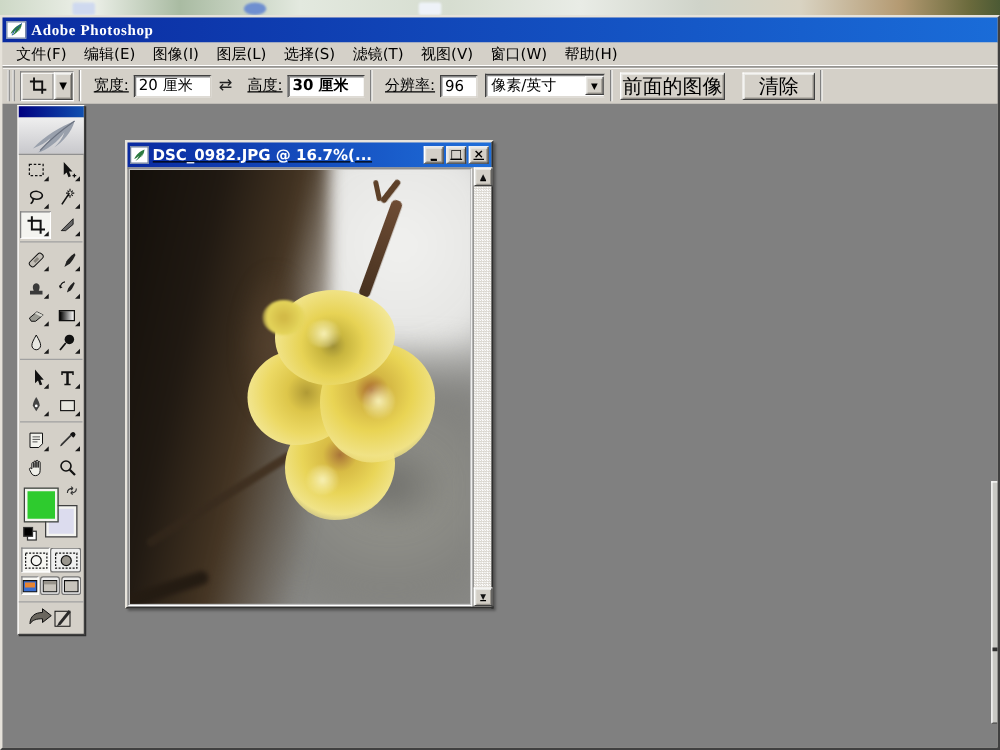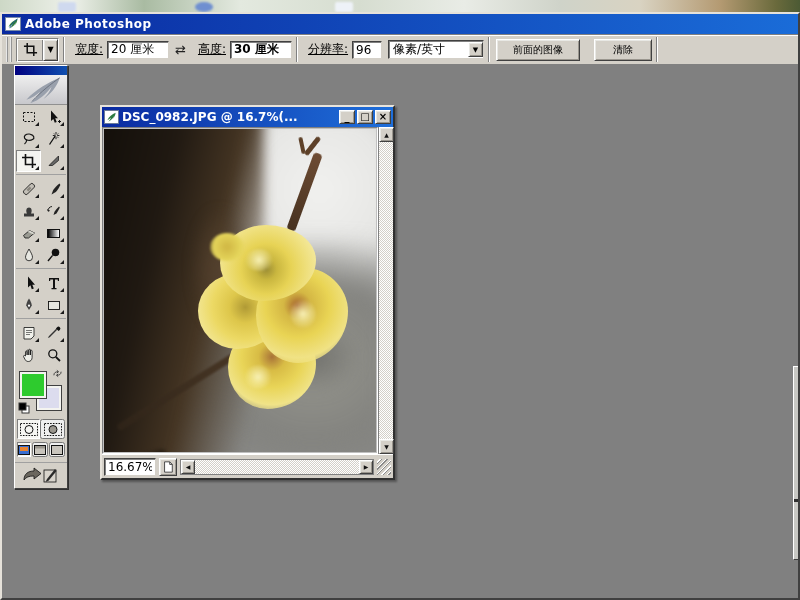--- a/index.html
+++ b/index.html
@@ -3,32 +3,32 @@
 <meta charset="utf-8">
 <style>
   * { margin:0; padding:0; box-sizing:border-box; }
   html,body { width:800px; height:600px; overflow:hidden; }
   body { font-family:"DejaVu Sans","Liberation Sans",sans-serif; font-size:12px; background:#808080; position:relative; }
   .out2 { box-shadow: inset 1px 1px 0 #ffffff, inset -1px -1px 0 #808080; }
   .sunk { border:1px solid; border-color:#808080 #ffffff #ffffff #808080; }
   .field{ background:#fff; border:1px solid; border-color:#404040 #d4d0c8 #d4d0c8 #404040; box-shadow: inset 1px 1px 0 #808080;
           font-family:inherit; font-size:12px; padding:1px 3px; outline:none; }
   .btn  { background:#d4d0c8; border:1px solid; border-color:#ffffff #404040 #404040 #ffffff;
-          box-shadow: inset 1px 1px 0 #e8e8e4, inset -1px -1px 0 #9a968e; font-family:inherit; font-size:10px; cursor:default; }
+          box-shadow: inset 1px 1px 0 #e8e8e4, inset -1px -1px 0 #9a968e; font-family:inherit; font-size:16px; cursor:default; }
   .vsep { width:2px; align-self:stretch; margin:2px 4px; border-left:1px solid #808080; border-right:1px solid #fff; }
 
   
   #desktop-strip { position:absolute; left:0; top:0; width:800px; height:12px;
      background:linear-gradient(90deg,#cdd8c6 0%,#eef1ea 9%,#a9bba2 18%,#e3e9df 30%,#d6ddd0 45%,#e9ece6 58%,#cfd3c9 70%,#d9d3c2 80%,#b49a72 90%,#6a6a3c 97%,#4c5a34 100%); overflow:hidden; }
   .desk-icon { position:absolute; top:2px; width:18px; height:10px; border-radius:2px; filter:blur(1px); }
 
   
   #app-window { position:absolute; left:0; top:12px; width:800px; height:588px; background:#d4d0c8;
      border:2px solid; border-color:#e6e2da #404040 #404040 #e6e2da; display:flex; flex-direction:column; }
-  #titlebar { height:20px; background:linear-gradient(90deg,#0a2aa0,#1a6cd8); display:flex; align-items:center; padding:0 3px; flex:none; }
+  #titlebar { height:20px; background:linear-gradient(90deg,#0a2aa0,#1a6cd8); display:flex; align-items:center; padding:0 3px; flex:none;font-family:Liberation Serif, serif; }
   #titlebar .app-icon { width:16px; height:14px; background:#fff; border:1px solid #7a8aa8; display:flex; align-items:center; justify-content:center; margin-right:4px; }
   #titlebar .title-text { color:#fff; font-weight:bold; font-size:12px; letter-spacing:.5px; }
 
   #menubar { height:19px; background:#d4d0c8; display:flex; align-items:center; padding:0 4px; border-bottom:1px solid #fff; flex:none; }
   .menu-item { padding:1px 7px; color:#000; }
 
   #optionsbar { height:30px; background:#d4d0c8; border-top:1px solid #808080; box-shadow:inset 0 1px 0 #fff; display:flex; align-items:center; padding:0 2px; flex:none; }
   .gripper { width:6px; align-self:stretch; margin:2px 2px; border-left:2px ridge #e8e8e8; border-right:2px ridge #e8e8e8; }
   #tool-preset { display:flex; align-items:stretch; height:24px; margin-left:2px; }
   #tool-preset .cur { width:26px; display:flex; align-items:center; justify-content:center; background:#d4d0c8; }
@@ -55,22 +55,22 @@
   #swap-colors { position:absolute; right:1px; top:0px; font-size:10px; color:#333; }
   .mode-row { display:flex; padding:2px 2px; gap:0; }
   .mode-btn { flex:1; height:20px; display:flex; align-items:center; justify-content:center; }
   .mode-btn.pressed { background:#f6f6f2; border:1px solid; border-color:#808080 #fff #fff #808080; }
   .screen-row { display:flex; padding:1px 2px 2px; }
   .screen-btn { width:16px; height:15px; margin-right:1px; display:flex; align-items:center; justify-content:center; }
   .screen-btn.pressed { background:#f6f6f2; border:1px solid; border-color:#808080 #fff #fff #808080; }
   #imageready-row { display:flex; align-items:center; justify-content:center; gap:2px; height:26px; border-top:1px solid #a0a0a0; margin-top:3px; }
 
   
-  #docwin { position:absolute; left:98px; top:41px; width:295px; height:375px; background:#d4d0c8;
-     border:2px solid; border-color:#e8e4dc #303030 #303030 #e8e4dc; display:flex; flex-direction:column; box-shadow:2px 2px 2px rgba(0,0,0,.35); }
+  #docwin { position:absolute; left:98px; top:29px; width:295px; height:375px; background:#d4d0c8;
+     border:2px solid; border-color:#e8e4dc #303030 #303030 #e8e4dc; display:flex; flex-direction:column; box-shadow:2px 2px 2px rgba(0,0,0,.35);text-decoration:underline; }
   #doc-titlebar { height:20px; background:linear-gradient(90deg,#0a2aa0,#1f6fda); display:flex; align-items:center; padding:0 2px; flex:none; }
   #doc-titlebar .doc-icon { width:15px; height:14px; background:#fff; border:1px solid #6a7a98; margin-right:3px; display:flex; align-items:center; justify-content:center; }
   #doc-title-text { color:#fff; font-weight:bold; font-size:12px; flex:1; white-space:nowrap; overflow:hidden; }
   .win-btn { width:16px; height:14px; margin-left:2px; display:flex; align-items:center; justify-content:center; font-size:10px; line-height:10px; font-weight:bold; color:#000; }
   #doc-body { flex:1; display:flex; min-height:0; }
   #canvas-area { flex:1; background:#c0c0c0; border:1px solid; border-color:#808080 #fff #fff #808080; padding:1px; overflow:hidden; }
   .scroll-track { background-image:conic-gradient(#ffffff 0 25%, #d4d0c8 0 50%, #ffffff 0 75%, #d4d0c8 0); background-size:2px 2px; }
   #vscroll { width:15px; flex:none; display:flex; flex-direction:column; justify-content:space-between; border-left:1px solid #808080; }
   .scroll-btn { width:15px; height:15px; flex:none; display:flex; align-items:center; justify-content:center; font-size:6px; color:#111; }
   #doc-statusbar { height:24px; flex:none; display:flex; align-items:center; padding:2px 2px; gap:3px; background:#d4d0c8; border-top:1px solid #fff; }
@@ -118,20 +118,31 @@
   <div id="titlebar">
     <span class="app-icon">
       <svg width="12" height="12" viewBox="0 0 16 16">
           <path d="M14 1C9 3 4 7 2 12c2-1 4-2.5 5.5-4C6.5 10.5 5 12.5 3.5 14 7 12.5 11 8.5 12.5 5c-.5 2-1.8 4-3 5.5C12 8.5 13.5 5 14 1z" fill="#2c7a3f"></path>
           <path d="M14 1C10 4 6 8 3.5 13.5" stroke="#1b4fae" stroke-width="1" fill="none"></path>
         </svg>
     </span>
     <span class="title-text">Adobe Photoshop</span>
   </div>
 
+  <div id="menubar">
+    <span class="menu-item">文件(F)</span>
+    <span class="menu-item">编辑(E)</span>
+    <span class="menu-item">图像(I)</span>
+    <span class="menu-item">图层(L)</span>
+    <span class="menu-item">选择(S)</span>
+    <span class="menu-item">滤镜(T)</span>
+    <span class="menu-item">视图(V)</span>
+    <span class="menu-item">窗口(W)</span>
+    <span class="menu-item">帮助(H)</span>
+  </div>
 
   <div id="optionsbar">
     <span class="gripper"></span>
     <span id="tool-preset" class="sunk">
       <span class="cur out2">
         <svg width="15" height="15" viewBox="0 0 16 16">
             <path d="M4.5 1v10.5H15M1 4.5h10.5V15" fill="none" stroke="#111" stroke-width="1.6"></path>
           </svg>
       </span>
       <span class="arr btn">▼</span>
@@ -392,33 +403,19 @@
             <div class="layer petal-hi" style="left:186px; top:170px; width:26px; height:30px;"></div>
             <div class="layer petal-hi" style="left:140px; top:236px; width:28px; height:24px;"></div>
           </div>
         </div>
         <div id="vscroll" class="scroll-track">
           <button class="scroll-btn btn">▲</button>
           <button class="scroll-btn btn">▼</button>
         </div>
       </div>
 
-      <div id="doc-statusbar">
-        <input id="zoom-box" class="field" value="16.67%" style="">
-        <button class="btn" style="width:18px; height:18px; display:flex; align-items:center; justify-content:center;">
-          <svg width="12" height="12" viewBox="0 0 14 14">
-              <path d="M3 1h6l3 3v9H3z" fill="#fff" stroke="#333"></path>
-              <path d="M9 1v3h3" fill="none" stroke="#333"></path>
-            </svg>
-        </button>
-        <div id="hscroll" class="scroll-track">
-          <button class="scroll-btn h btn">◀</button>
-          <button class="scroll-btn h btn">▶</button>
-        </div>
-        <div id="resize-grip"></div>
-      </div>
     </div>
 
     <div id="palette-sliver">
         <span class="notch"></span>
       </div>
   </div>
 </div>
 
 </body></html>

